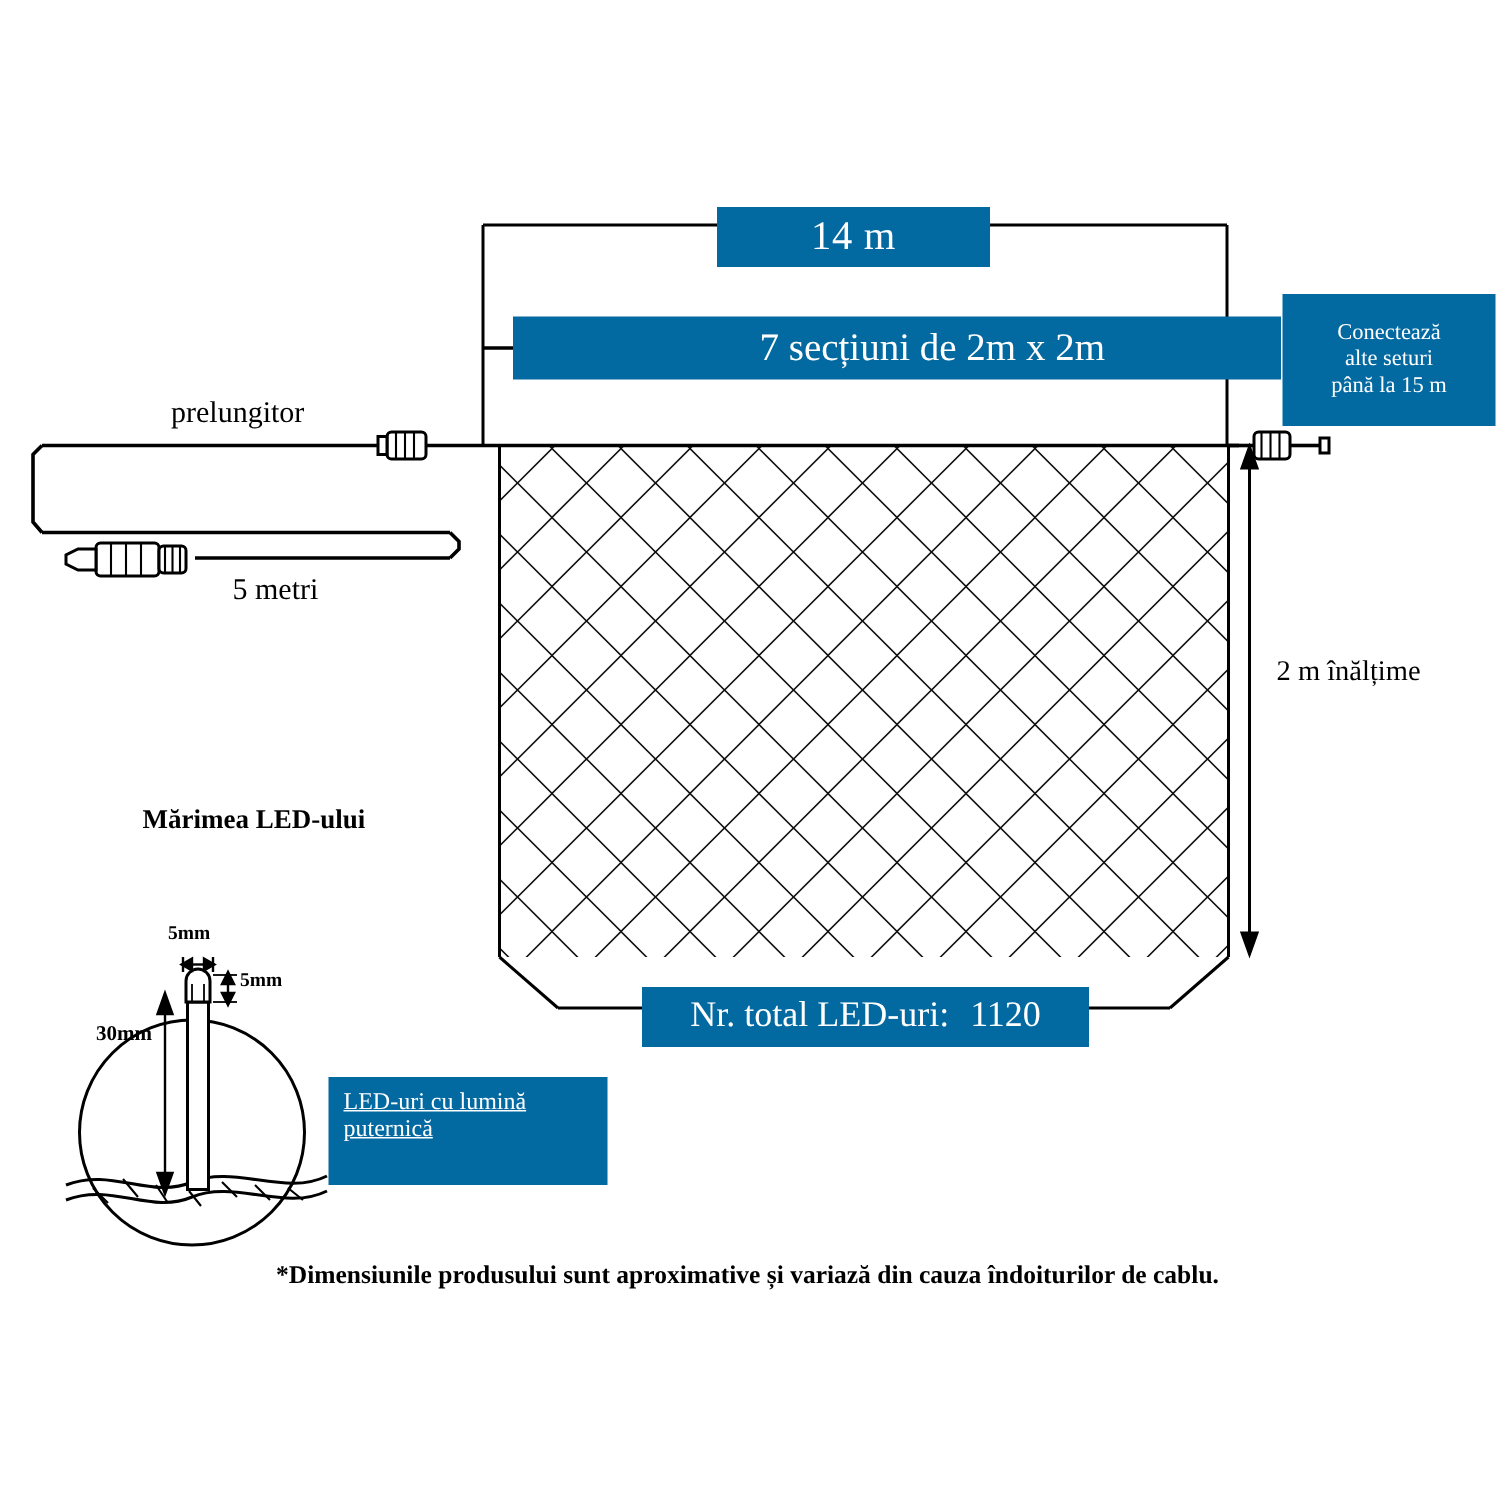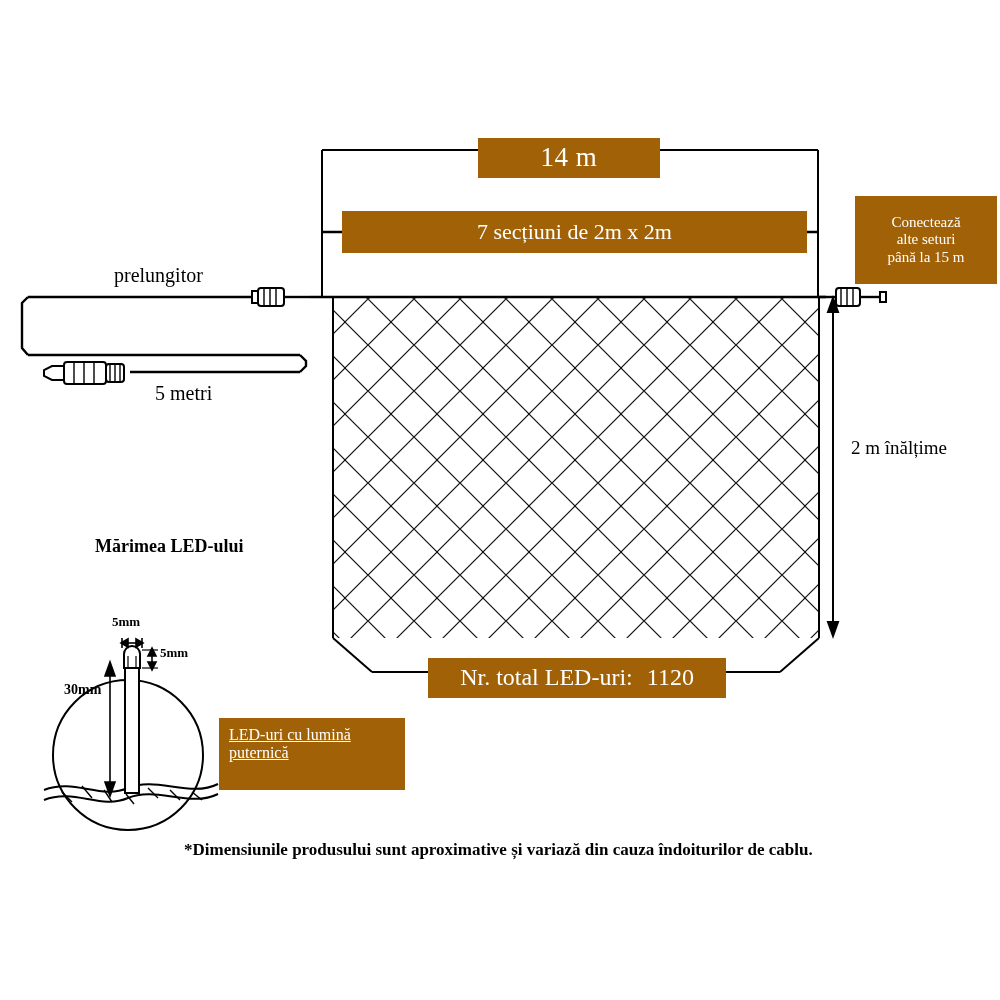--- a/index.html
+++ b/index.html
@@ -18,39 +18,39 @@
   #stage {
     position: absolute;
     left: 0; top: 0;
     width: 1000px;
     height: 1000px;
   }
   .abs { position: absolute; }
 
   
   .plate {
-    background: #a16207;
+    background: #0369a1;
     color: #fff;
     display: flex;
     align-items: center;
     justify-content: center;
     text-align: center;
     line-height: 1.15;
     font-family: "Liberation Serif", serif;
   }
 
   .label-plain {
     font-family: "Liberation Serif", serif;
     color: #000;
   }
 
   svg { display: block; }
 
   .txt-14m { font-size: 27px; letter-spacing: 0.5px; }
-  .txt-sect { font-size: 22px; }
+  .txt-sect { font-size: 26px; padding-left: 47px; }
   .txt-conect { font-size: 15px; padding: 4px 8px; }
   .txt-total { font-size: 24px; }
   .txt-led-bright { font-size: 16px; padding: 8px 10px; text-align: left; justify-content: flex-start; }
 
   .txt-prelungitor { font-size: 20px; }
   .txt-5metri { font-size: 20px; }
   .txt-2m-inalt { font-size: 19px; }
   .txt-marimea { font-size: 18px; font-weight: bold; }
   .txt-5mm { font-size: 13px; font-weight: bold; }
   .txt-30mm { font-size: 14px; font-weight: bold; }

